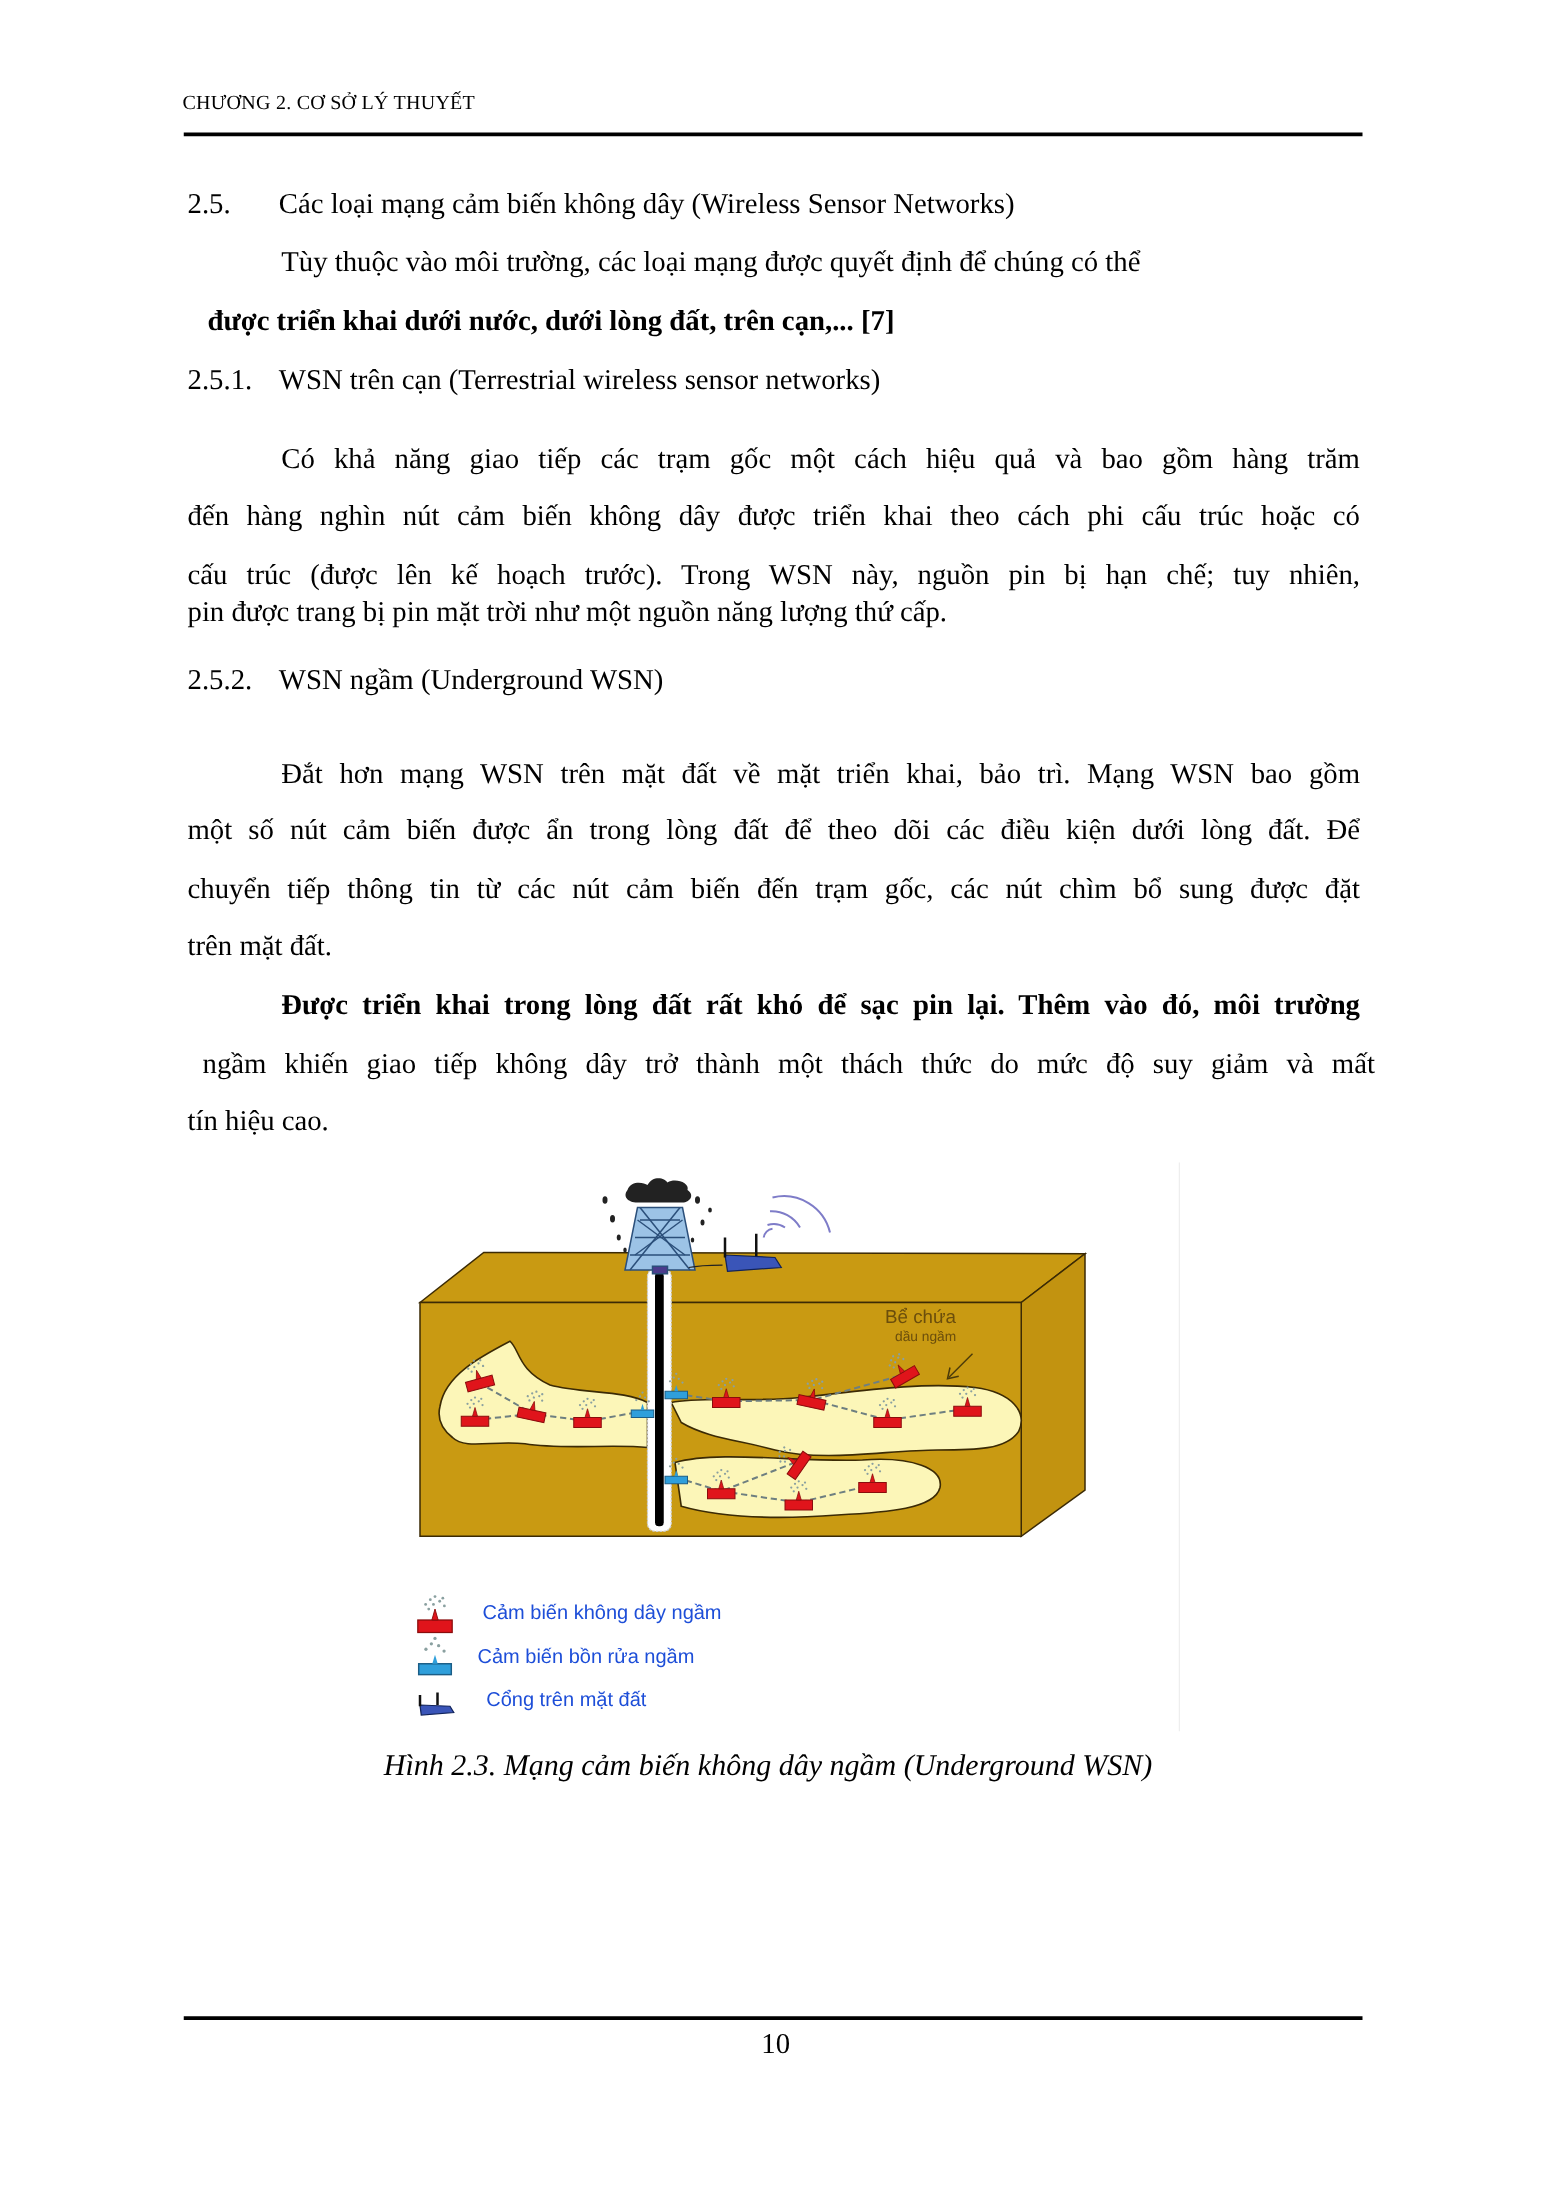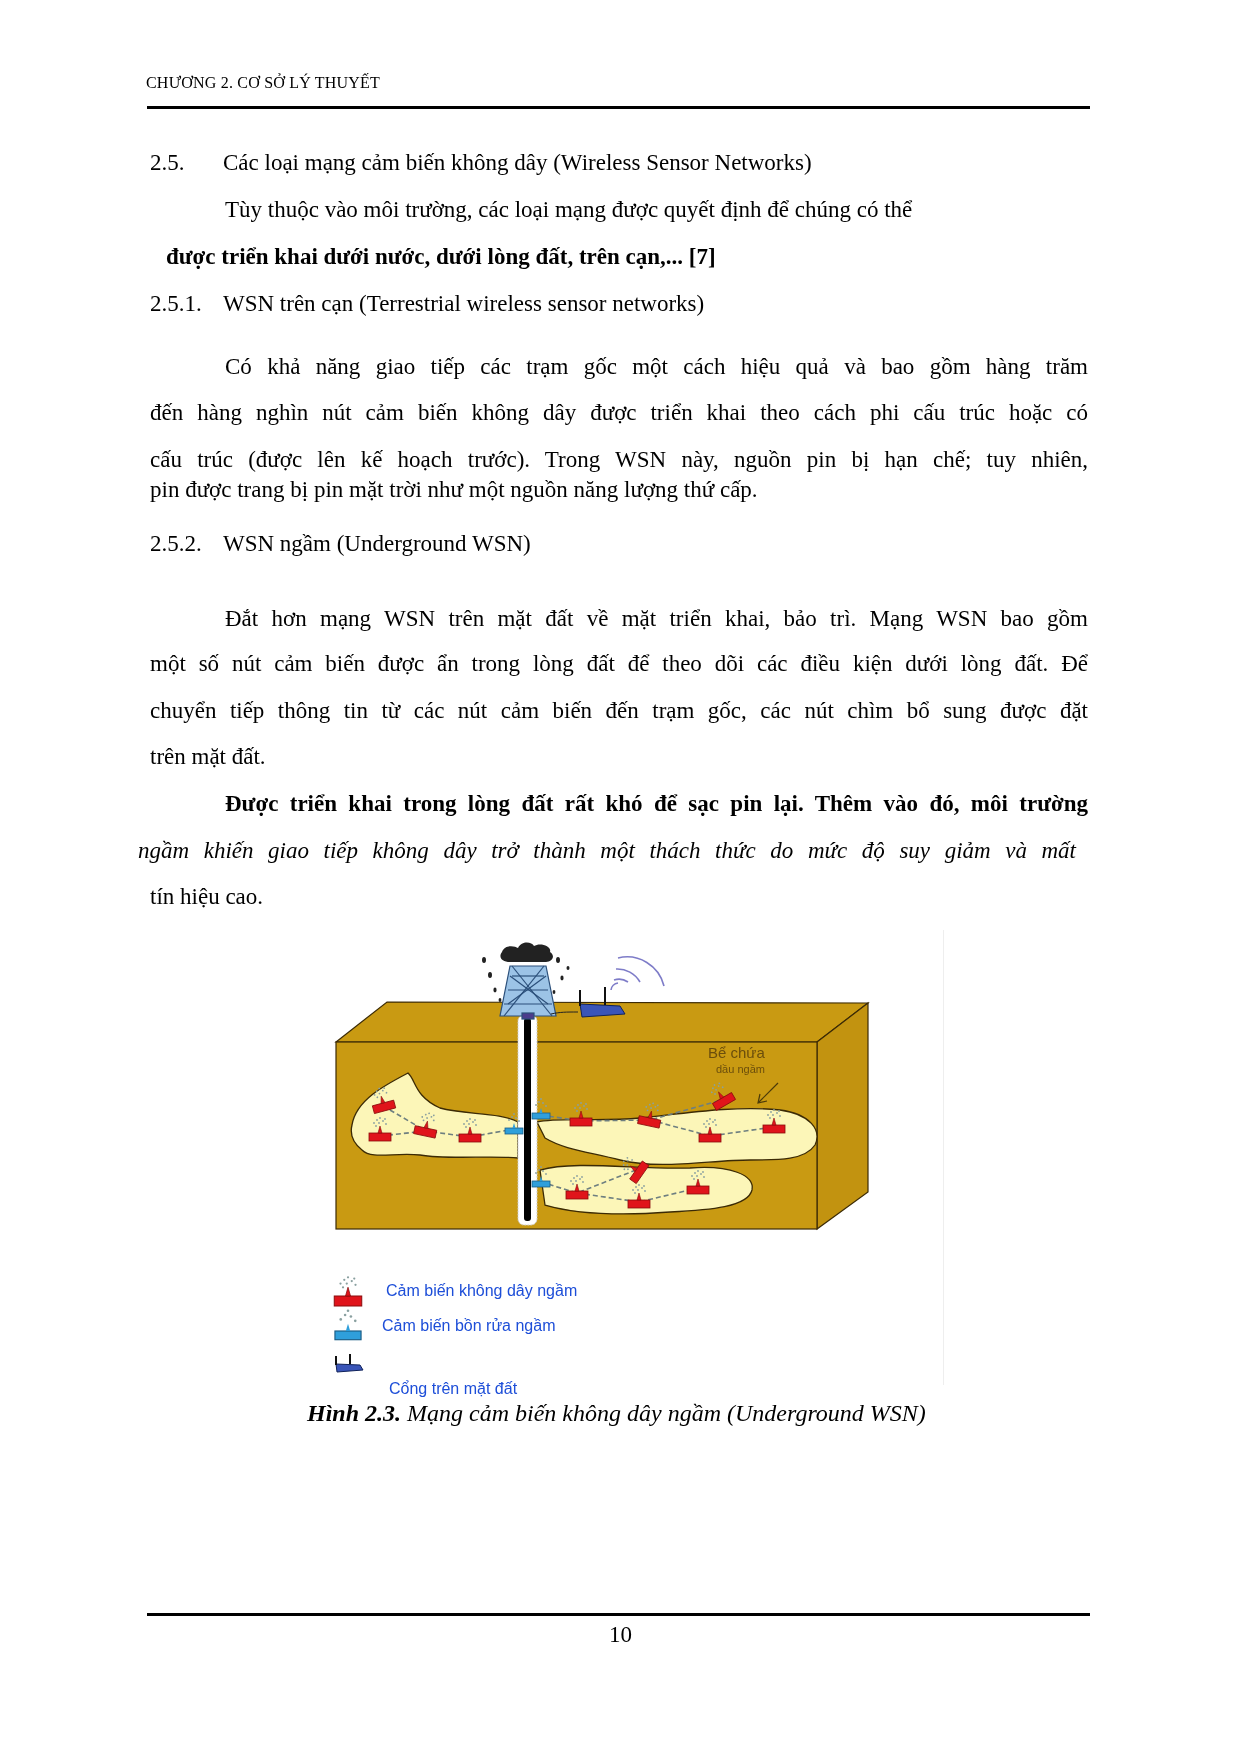--- a/index.html
+++ b/index.html
@@ -9,21 +9,21 @@
   .rule { position: absolute; left: 147px; width: 943px; background: #000; }
   .header-rule { top: 106px; height: 3px; }
   .footer-rule { top: 1613px; height: 3px; }
   .page-num { left: 609px; top: 1622px; font-size: 23px; }
   .h2 { font-weight: normal; font-size: 23px; }
   .num { display: inline-block; }
   .p-line { font-size: 23px; }
   .justify { width: 938px; text-align: justify; text-align-last: justify; }
   .legend-text { font-family: "Liberation Sans", "DejaVu Sans", sans-serif; font-size: 16px; color: #1d4ed8; }
   .caption { left: 307px; top: 1400px; font-size: 24px; font-style: italic; }
-  .caption b { font-weight: bold; }
+  .caption b { font-weight: normal; }
   .fig-edge { position: absolute; left: 943px; top: 930px; width: 1px; height: 455px; background: #eeeeee; }
 </style>
 </head>
 <body>
 
 <div class="abs header-text">CHƯƠNG 2. CƠ SỞ LÝ THUYẾT</div>
 <div class="rule header-rule"></div>
 
 <div class="abs h2" style="left:150px; top:150px;">
   <span class="num" style="width:73px;">2.5.</span><span>Các loại mạng cảm biến không dây (Wireless Sensor Networks)</span>
@@ -41,21 +41,21 @@
 
 <div class="abs h2" style="left:150px; top:531px;">
   <span class="num" style="width:73px;">2.5.2.</span><span>WSN ngầm (Underground WSN)</span>
 </div>
 <div class="abs p-line" style="left:225px; top:606px; width:863px; text-align:justify; text-align-last:justify;">Đắt hơn mạng WSN trên mặt đất về mặt triển khai, bảo trì. Mạng WSN bao gồm</div>
 <div class="abs p-line justify" style="left:150px; top:651px;">một số nút cảm biến được ẩn trong lòng đất để theo dõi các điều kiện dưới lòng đất. Để</div>
 <div class="abs p-line justify" style="left:150px; top:698px;">chuyển tiếp thông tin từ các nút cảm biến đến trạm gốc, các nút chìm bổ sung được đặt</div>
 <div class="abs p-line" style="left:150px; top:744px;">trên mặt đất.</div>
 
 <div class="abs p-line" style="left:225px; top:791px; width:863px; text-align:justify; text-align-last:justify;font-weight:bold;">Được triển khai trong lòng đất rất khó để sạc pin lại. Thêm vào đó, môi trường</div>
-<div class="abs p-line justify" style="left:138px; top:838px;font-style:italic;">ngầm khiến giao tiếp không dây trở thành một thách thức do mức độ suy giảm và mất</div>
+<div class="abs p-line justify" style="left:162px; top:838px;">ngầm khiến giao tiếp không dây trở thành một thách thức do mức độ suy giảm và mất</div>
 <div class="abs p-line" style="left:150px; top:884px;">tín hiệu cao.</div>
 
 <div class="fig-edge"></div>
 <svg class="abs" style="left:0; top:0;" width="1240" height="1754" viewBox="0 0 1240 1754">
   <defs>
     <g id="red-sensor">
       <rect x="-11" y="0" width="22" height="8" fill="#E0141B" stroke="#8a0c0c" stroke-width="0.8"></rect>
       <polygon points="-2,0 0,-7 2,0" fill="#E0141B" stroke="#8a0c0c" stroke-width="0.6"></polygon>
       <g fill="#8aa0a0">
         <circle cx="-6" cy="-10" r="0.9"></circle>
@@ -174,18 +174,18 @@
   </g>
   <g>
     <polygon points="336,1364 360,1365 363,1370 337,1372" fill="#3a55b8" stroke="#10225a" stroke-width="1"></polygon>
     <line x1="336" y1="1356" x2="336" y2="1365" stroke="#111" stroke-width="2"></line>
     <line x1="350" y1="1354" x2="350" y2="1364" stroke="#111" stroke-width="2"></line>
   </g>
 </svg>
 
 <div class="abs legend-text" style="left:386px; top:1282px;">Cảm biến không dây ngầm</div>
 <div class="abs legend-text" style="left:382px; top:1317px;">Cảm biến bồn rửa ngầm</div>
-<div class="abs legend-text" style="left:389px; top:1352px;margin-top:28px;">Cổng trên mặt đất</div>
+<div class="abs legend-text" style="left:389px; top:1352px;">Cổng trên mặt đất</div>
 
 <div class="abs caption"><b>Hình 2.3.</b><span> Mạng cảm biến không dây ngầm (Underground WSN)</span></div>
 
 <div class="rule footer-rule"></div>
 <div class="abs page-num">10</div>
 
 </body></html>

